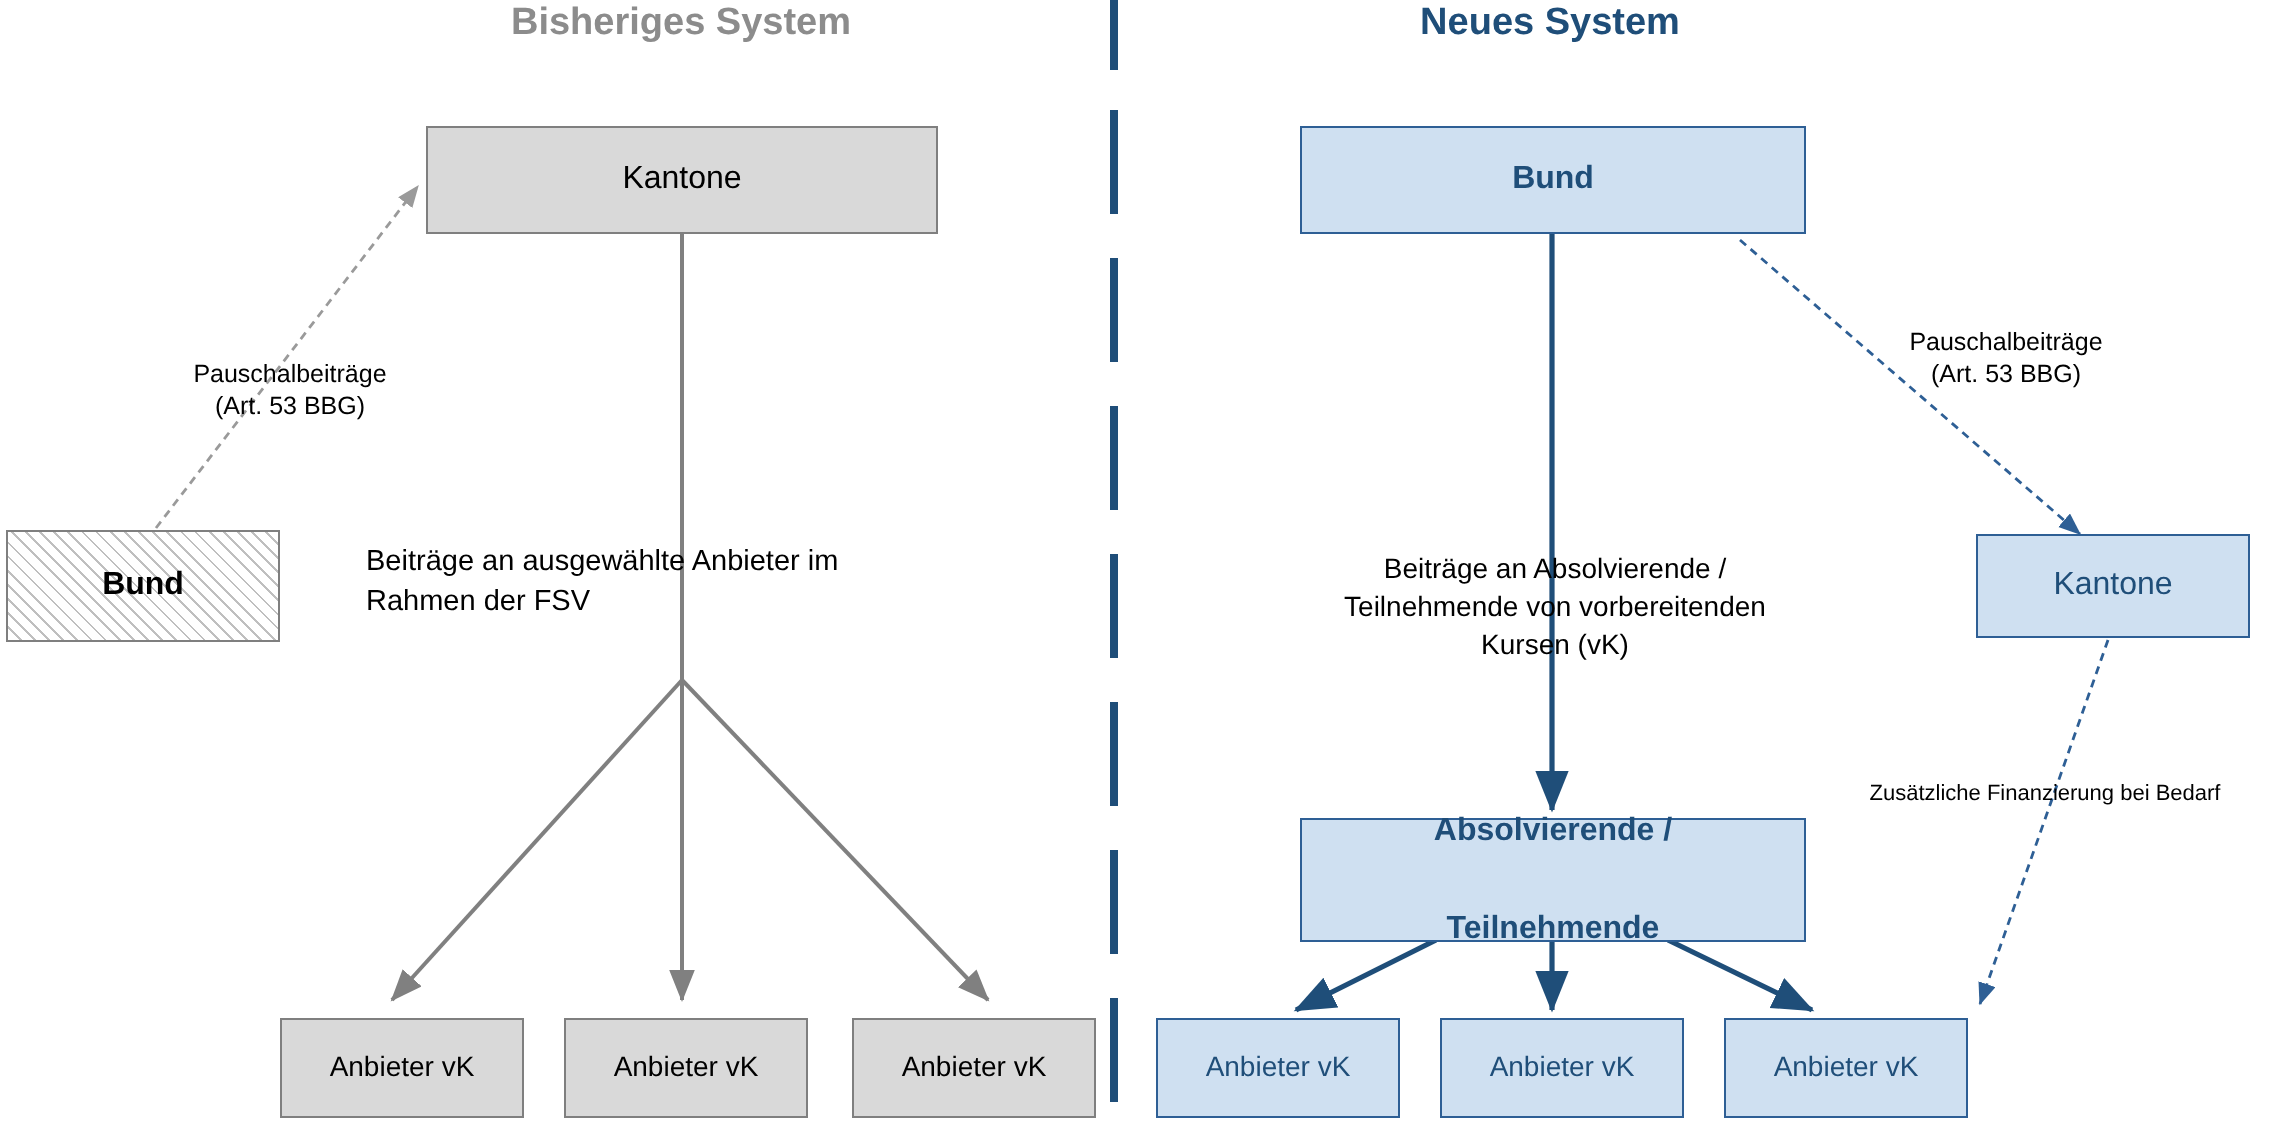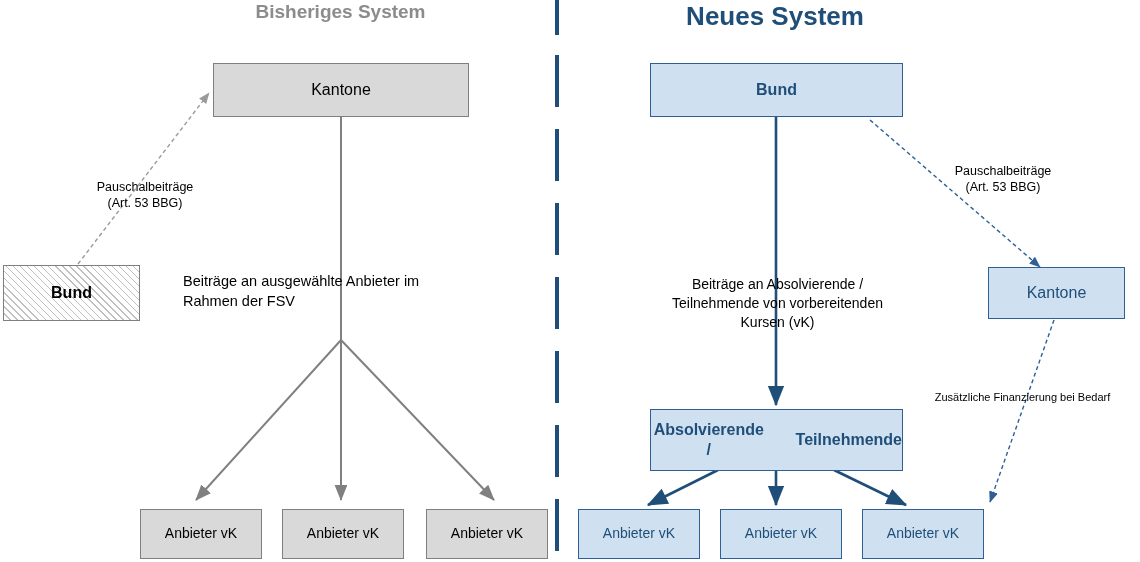--- a/index.html
+++ b/index.html
@@ -34,21 +34,21 @@
   }
   .old-title {
     position: absolute;
     font-size: 19px;
     font-weight: bold;
     color: #8c8c8c;
     text-align: center;
   }
   .new-title {
     position: absolute;
-    font-size: 26px;
+    font-size: 19px;
     font-weight: bold;
     color: #1f4e79;
     text-align: center;
   }
   
   .old-box {
     background: #d9d9d9;
     border: 1px solid #7f7f7f;
     color: #000000;
     font-size: 16px;
@@ -218,21 +218,21 @@
   <div class="new-caption" style="left:640px; top:275px; width:275px;">
     <div>Beiträge an Absolvierende /</div>
     <div>Teilnehmende von vorbereitenden</div>
     <div>Kursen (vK)</div>
   </div>
 
   <div class="new-label" style="left:905px; top:390px; width:235px; font-size:11px;">
     <div>Zusätzliche Finanzierung bei Bedarf</div>
   </div>
 
-  <div class="node new-box new-box-strong" style="left:650px; top:409px; width:253px; height:62px; flex-direction:row;gap:29px;">
+  <div class="node new-box new-box-strong" style="left:650px; top:409px; width:253px; height:62px; flex-direction:column;gap:29px;">
     <div>Absolvierende /</div>
     <div>Teilnehmende</div>
   </div>
 
   <div class="node new-box new-small" style="left:578px; top:509px; width:122px; height:50px;">
     <span>Anbieter vK</span>
   </div>
 
   <div class="node new-box new-small" style="left:720px; top:509px; width:122px; height:50px;">
     <span>Anbieter vK</span>

